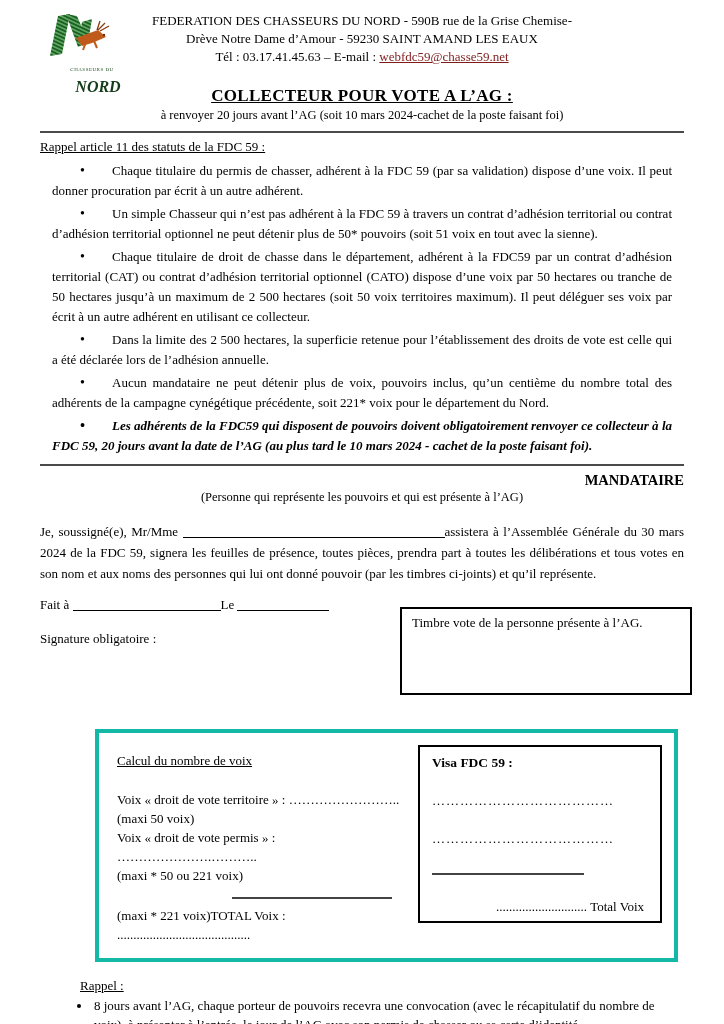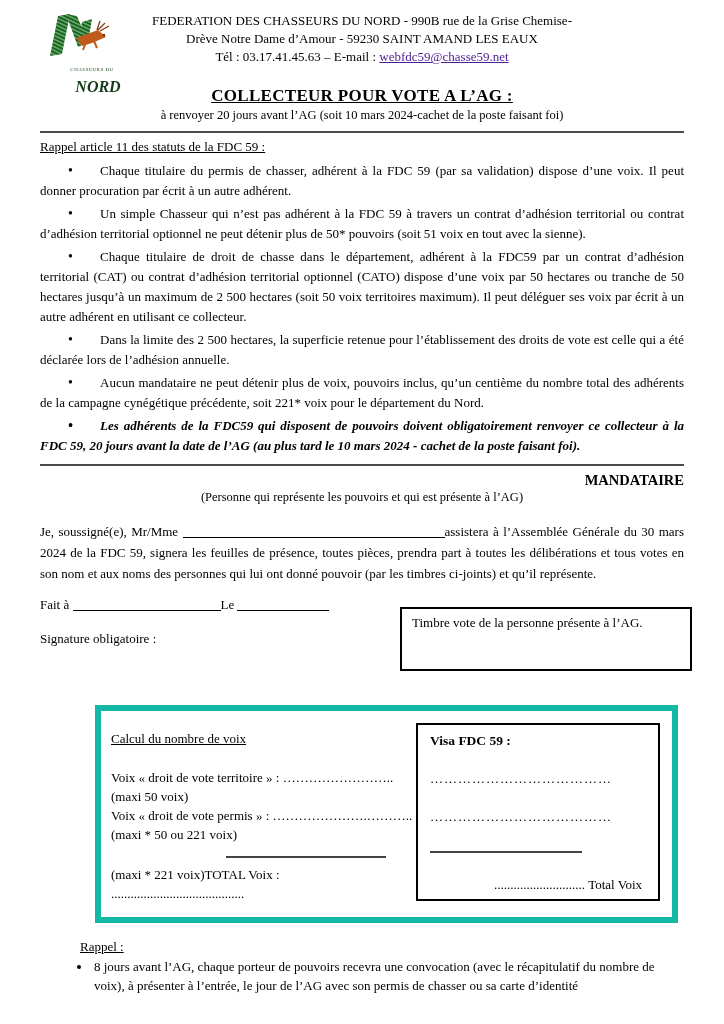--- a/index.html
+++ b/index.html
@@ -8,49 +8,49 @@
     box-sizing:border-box;padding:12px 40px 0 40px;position:relative;
     font-family:"Liberation Serif","DejaVu Serif",serif;
     color:#000;font-size:13px;overflow:hidden;
   }
   
   .letterhead{position:relative;text-align:center;line-height:18px;margin-bottom:6px;min-height:62px;}
   .logo{position:absolute;left:2px;top:0;width:86px;text-align:center;}
   .logo-small{display:block;font-size:5px;letter-spacing:.5px;color:#1d4d20;margin-top:-14px;margin-left:14px;}
   .logo-name{display:block;font-size:16px;font-weight:bold;font-style:italic;color:#153c18;margin-left:26px;margin-top:-1px;}
   .head-line{white-space:nowrap;}
-  .email-link{color:#4c1d95;text-decoration:underline;cursor:pointer;}
+  .email-link{color:#7f1d1d;text-decoration:underline;cursor:pointer;}
   
   .title-block{text-align:center;margin-top:12px;}
   .doc-title{font-size:17px;font-weight:bold;text-decoration:underline;letter-spacing:.3px;}
   .doc-sub{font-size:12.5px;margin-top:2px;}
   .doc-powers{font-size:12.5px;font-weight:bold;font-style:italic;margin-top:8px;}
   hr.rule{border:none;border-top:2px solid #4a4a4a;margin:8px 0 6px 0;}
   
   .sec-heading{text-decoration:underline;font-size:13px;margin:2px 0 6px 0;}
-  p.bullet{margin:3px 0;text-align:justify;line-height:20px;}
+  p.bullet{margin:3px 12px;text-align:justify;line-height:20px;}
   p.bullet .dot{display:inline-block;width:10px;margin-left:28px;margin-right:22px;}
   p.bullet .dot::before{content:"\2022";font-size:14px;}
   p.bullet.bi{font-weight:bold;font-style:italic;}
   
   .mand-heading{text-align:right;font-weight:bold;font-size:14.5px;margin-top:4px;}
   .mand-sub{text-align:center;font-size:12.5px;margin-top:1px;}
   .mand-para{margin-top:16px;text-align:justify;line-height:21px;}
   .bl{display:inline-block;border-bottom:1px solid #000;height:13px;vertical-align:-2px;}
   
   .fields-row{display:flex;margin-top:10px;}
   .fields-col{width:330px;flex:none;}
   .field-line{margin-top:0;}
   .field-line.m1{margin-top:14px;}
   .field-line.m2{margin-top:18px;}
-  .timbre-box{flex:none;margin-left:30px;margin-top:10px;width:292px;height:64px;
+  .timbre-box{flex:none;margin-left:30px;margin-top:10px;width:292px;height:88px;
     border:2px solid #000;box-sizing:border-box;padding:6px 10px;font-size:13px;}
   
-  .calc-box{border:6px solid #14b8a6;margin:34px 6px 0 55px;display:flex;
-    padding:12px 12px 14px 10px;box-sizing:border-box;}
+  .calc-box{border:4px solid #14b8a6;margin:34px 6px 0 55px;display:flex;
+    padding:12px 12px 14px 18px;box-sizing:border-box;}
   .calc-left{flex:1;padding-top:6px;line-height:19px;}
   .calc-heading{text-decoration:underline;margin-bottom:20px;}
   .calc-total{margin-top:7px;}
   .sum-line{width:160px;border-bottom:2px solid #444;margin:12px 0 0 115px;}
   .visa-box{flex:none;width:244px;border:2px solid #000;box-sizing:border-box;
     padding:8px 12px;height:178px;}
   .visa-heading{font-weight:bold;font-size:13.5px;}
   .visa-dots{margin-top:22px;letter-spacing:1px;}
   .visa-line{width:152px;border-bottom:2px solid #444;margin-top:26px;}
   .visa-total{margin-top:24px;text-align:right;padding-right:4px;}
@@ -78,21 +78,21 @@
         <polygon points="24,2 35,4 46,30 36,35" fill="url(#gstripe)"></polygon>
         <polygon points="40,10 50,7 46,30 36,33" fill="url(#gstripe)"></polygon>
         <path d="M34 26 L56 18 L64 25 L50 31 L40 34 Z" fill="#c05a1a"></path>
         <path d="M44 30 L41 38 M52 29 L55 36" stroke="#c05a1a" stroke-width="2" fill="none"></path>
         <path d="M55 18 L58 9 M56 18 L63 11 M58 19 L67 14" stroke="#8a3c10" stroke-width="1.3" fill="none"></path>
         <circle cx="62" cy="23" r="1.2" fill="#6b2d0a"></circle>
       </svg>
       <span class="logo-small">CHASSEURS DU</span>
       <span class="logo-name">NORD</span>
     </div>
-    <div class="head-line">FEDERATION DES CHASSEURS DU NORD - 990B rue de la Grise Chemise-</div>
+    <div class="head-line">FEDERATION DES CHASSEURS DU NORD - 590B rue de la Grise Chemise-</div>
     <div class="head-line">Drève Notre Dame d’Amour - 59230 SAINT AMAND LES EAUX</div>
     <div class="head-line"><span>Tél : 03.17.41.45.63 – E-mail : </span><a class="email-link">webfdc59@chasse59.net</a></div>
   </div>
 
   <div class="title-block">
     <div class="doc-title">COLLECTEUR POUR VOTE A L’AG :</div>
     <div class="doc-sub">à renvoyer 20 jours avant l’AG (soit 10 mars 2024-cachet de la poste faisant foi)</div>
   </div>
 
   <hr class="rule">

